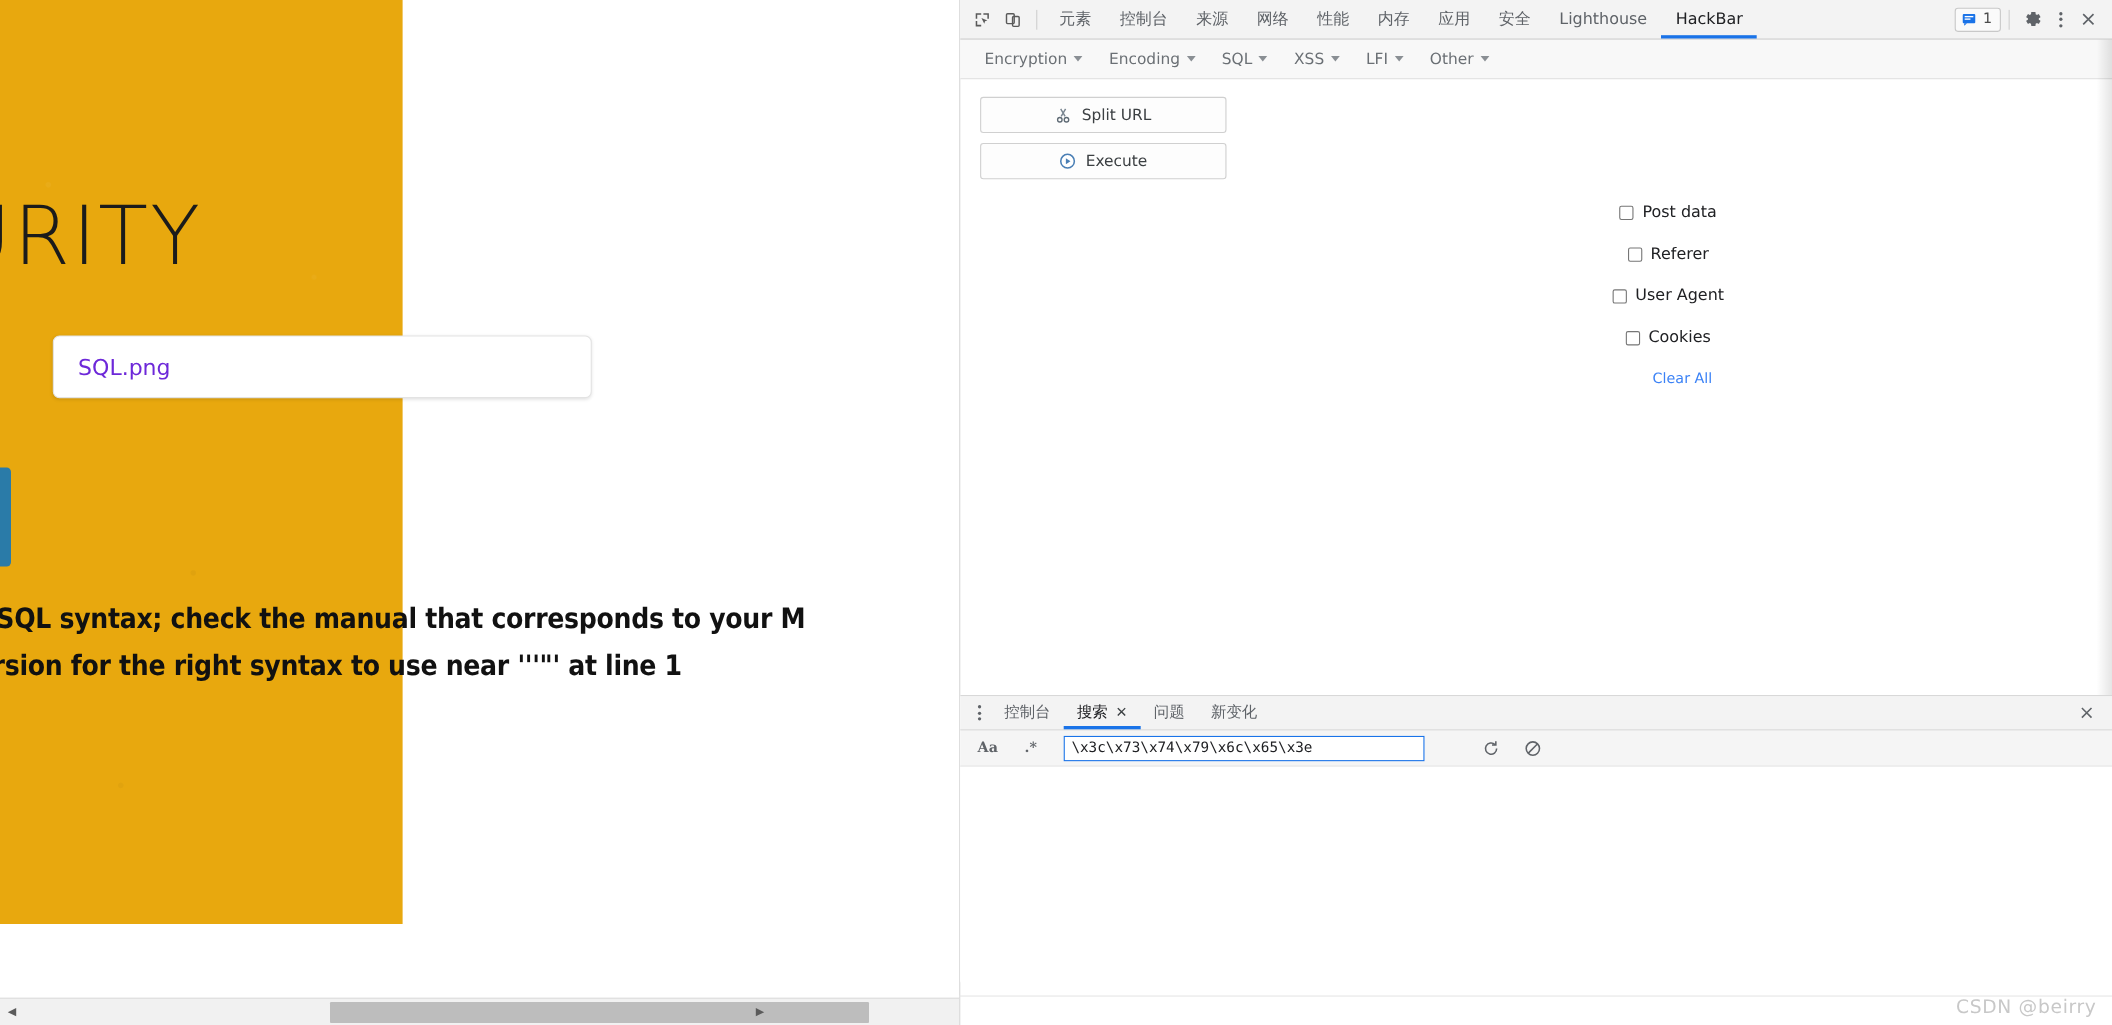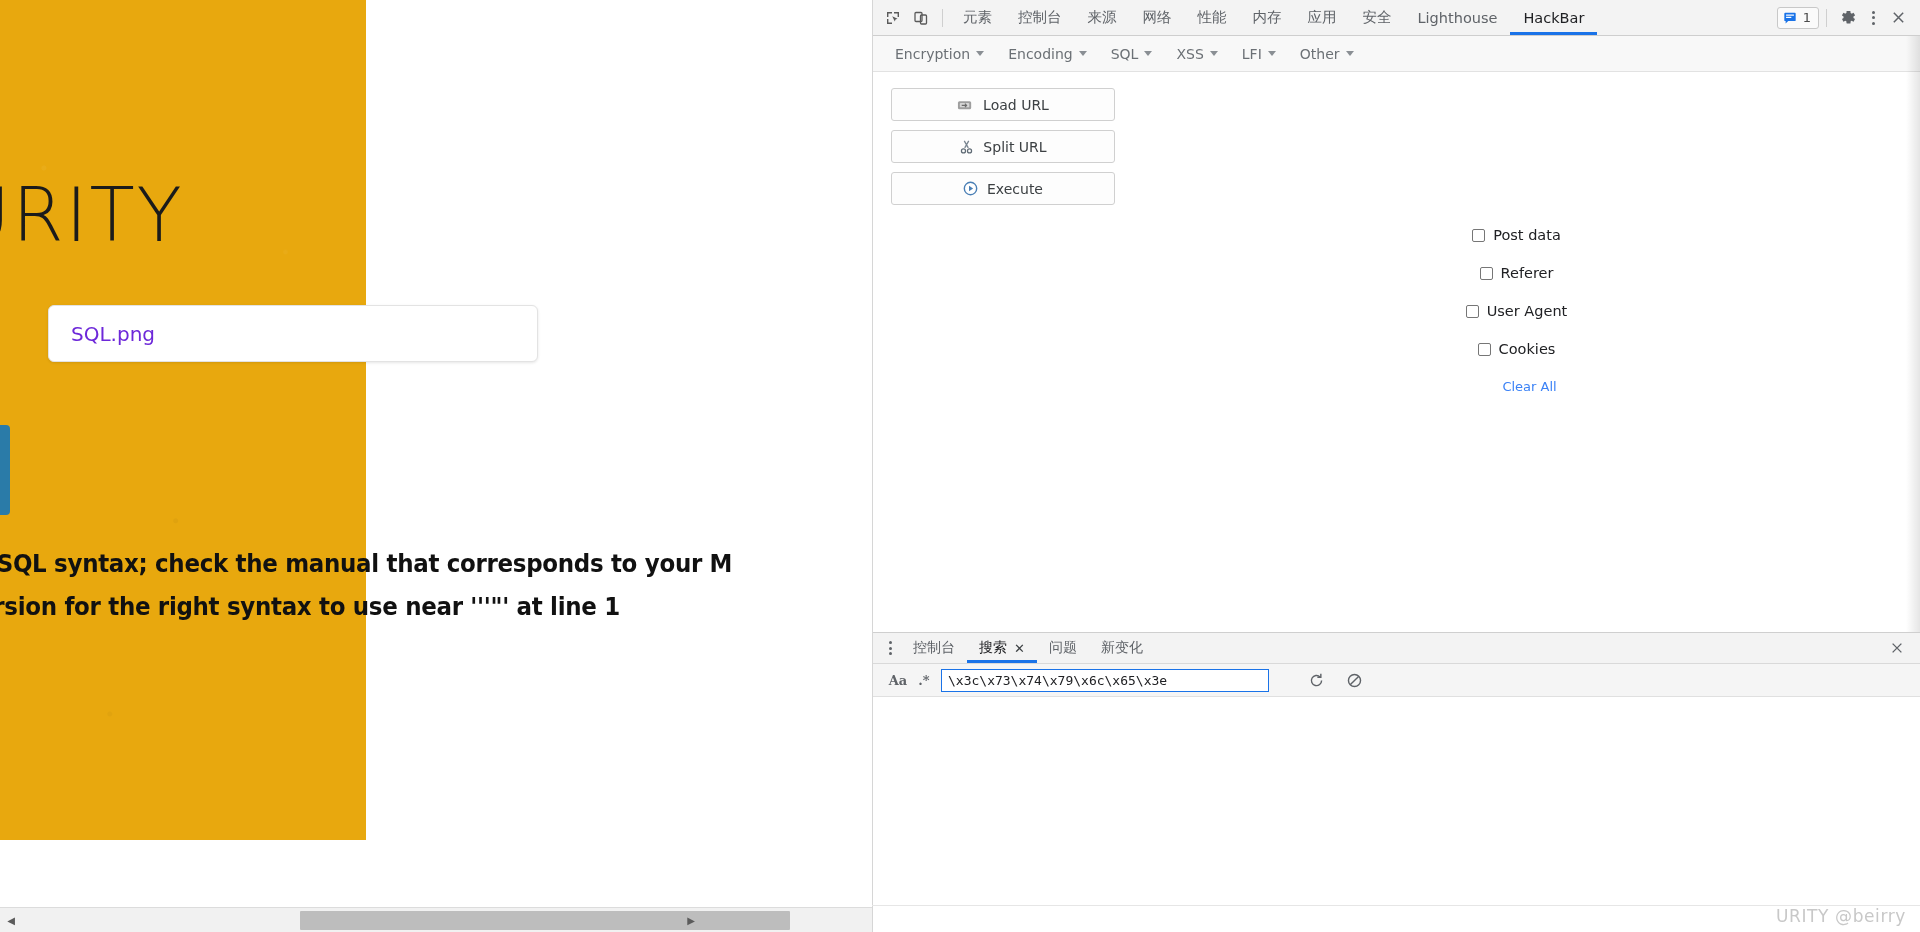--- a/index.html
+++ b/index.html
@@ -273,21 +273,21 @@
     position: absolute; right: 14px; top: 6px;
     width: 18px; height: 18px;
     display: flex; align-items: center; justify-content: center;
     color: #5f6368; font-size: 15px;
   }
   #search-toolbar {
     height: 33px;
     background: #f5f5f5;
     border-bottom: 1px solid #e0e0e0;
     display: flex; align-items: center;
-    padding-left: 12px; gap: 0;
+    padding-left: 12px; gap: 13px;
   }
   .st-btn {
     width: 26px; height: 24px;
     display: flex; align-items: center; justify-content: center;
     color: #5f6368;
     font-size: 13px;
     font-family: "DejaVu Serif", serif;
     font-weight: 700;
   }
   #search-input {
@@ -426,28 +426,20 @@
       </div>
       <div class="hb-menu">
         <span>Other</span>
         <span class="caret"></span>
       </div>
     </div>
 
     <div id="hb-body">
       <div id="hb-row">
         <div id="hb-buttons">
-          <div class="hb-btn">
-            <svg width="17" height="14" viewBox="0 0 18 14">
-              <rect x="1" y="3" width="14" height="8.5" rx="1.6" fill="#9e9e9e"></rect>
-              <rect x="3" y="5" width="10" height="4.5" rx="1" fill="#d6d6d6"></rect>
-              <path d="M5 7.4h5M8.4 5.6L10.2 7.4 8.4 9.2" stroke="#6b6b6b" stroke-width="1.2" fill="none"></path>
-            </svg>
-            <span>Load URL</span>
-          </div>
           <div class="hb-btn">
             <svg width="15" height="16" viewBox="0 0 16 18">
               <path d="M5.5 2.2L10 10M10.5 2.2L6 10" stroke="#7a8691" stroke-width="1.5" fill="none"></path>
               <circle cx="4.6" cy="13.4" r="2.3" fill="none" stroke="#5f6b75" stroke-width="1.4"></circle>
               <circle cx="11.4" cy="13.4" r="2.3" fill="none" stroke="#5f6b75" stroke-width="1.4"></circle>
             </svg>
             <span>Split URL</span>
           </div>
           <div class="hb-btn">
             <svg width="15" height="15" viewBox="0 0 16 16">
@@ -527,16 +519,16 @@
               <path d="M4.4 13.6L13.6 4.4" stroke="#5f6368" stroke-width="1.5"></path>
             </svg>
           </div>
         </div>
       </div>
 
       <div id="drawer-body"></div>
     </div>
 
     <div id="wm-rule"></div>
-    <div id="watermark">URITY @beirry</div>
+    <div id="watermark">CSDN @beirry</div>
   </div>
 
 </div>
 
 </body></html>

